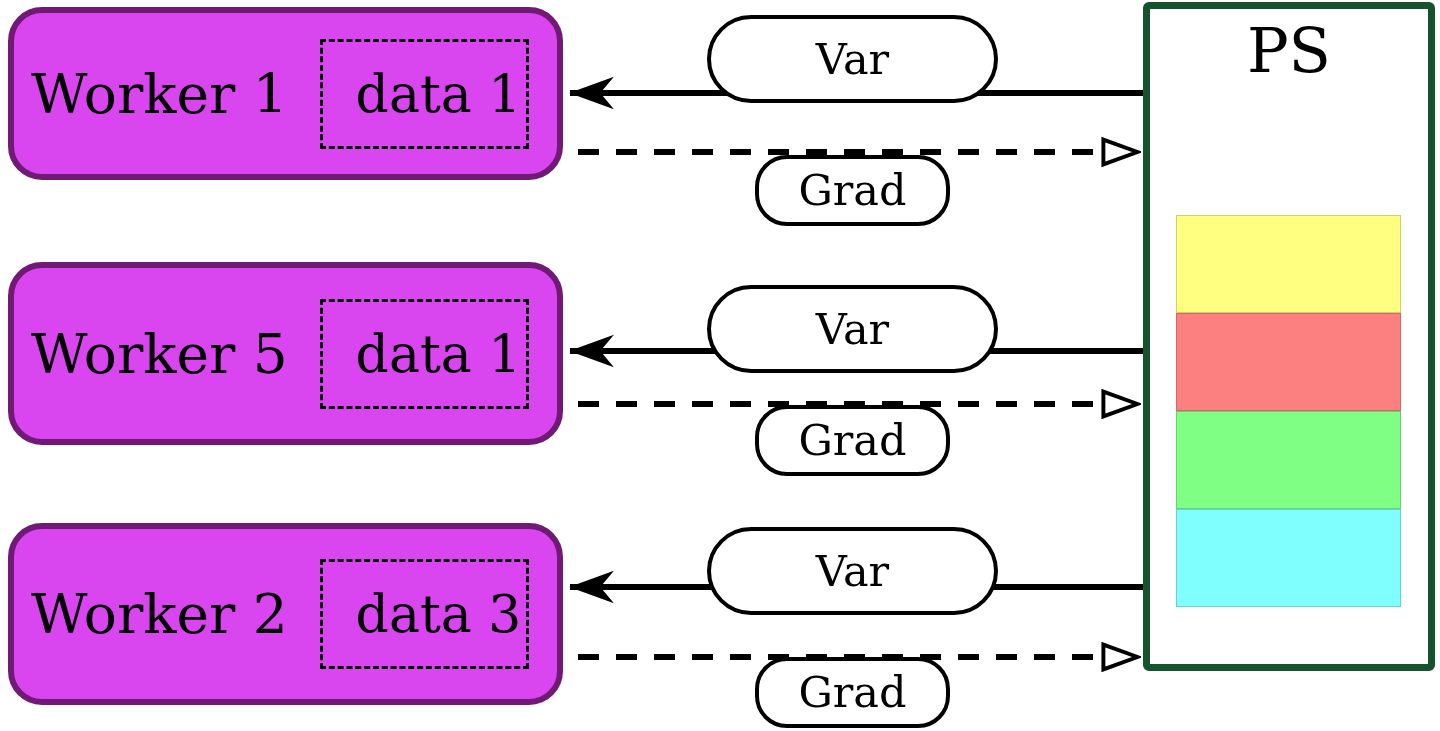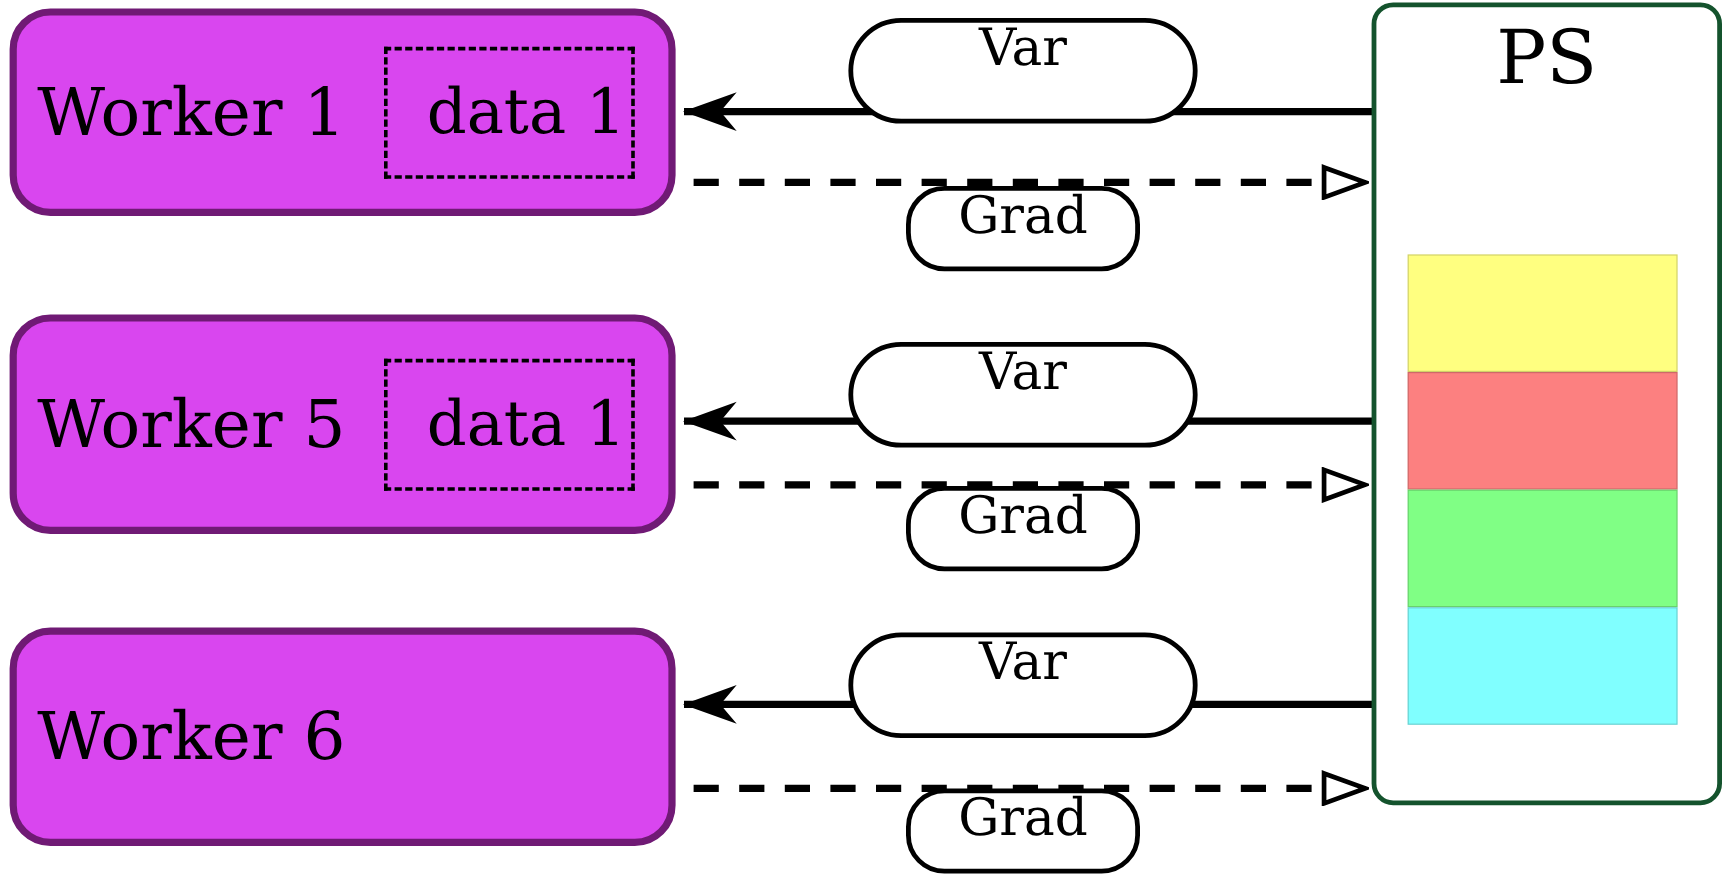--- a/index.html
+++ b/index.html
@@ -17,31 +17,31 @@
     font-size:55px;line-height:1;white-space:nowrap;
   }
   .data-box{
     position:absolute;left:306px;top:50%;transform:translateY(-50%);
     width:209px;height:110px;box-sizing:border-box;border:3px dashed #000;
     display:flex;align-items:center;justify-content:center;
   }
   .data-label{font-size:52px;line-height:1;white-space:nowrap;margin-left:28px;}
   .ps-box{
     position:absolute;left:1143px;top:2px;width:292px;height:669px;box-sizing:border-box;
-    background:#fff;border:4px solid #14532d;border-radius:18px;z-index:2;
+    background:#fff;border:7px solid #14532d;border-radius:6px;z-index:2;
   }
   .ps-label{
     position:absolute;top:8px;left:0;width:100%;text-align:center;
     font-size:62px;line-height:1.1;
   }
   .param-blocks{position:absolute;left:26px;top:206px;width:225px;}
   .param-block{width:225px;height:98px;box-sizing:border-box;border:1px solid rgba(0,0,0,0.18);}
   .pill{
     position:absolute;box-sizing:border-box;background:#fff;border:4px solid #000;
-    display:flex;align-items:flex-start;justify-content:center;z-index:3;
+    display:flex;align-items:center;justify-content:center;z-index:3;
   }
   .pill-var{left:707px;width:291px;height:88px;border-radius:44px;}
   .pill-grad{left:755px;width:195px;height:71px;border-radius:32px;}
   .pill-label{font-size:43px;line-height:1;white-space:nowrap;}
 </style>
 </head>
 <body>
 
 <div id="canvas">
 
@@ -70,21 +70,24 @@
   </div>
 
   <div class="worker" style="top:262px;height:183px;">
     <div class="worker-label">Worker 5</div>
     <div class="data-box">
       <span class="data-label">data 1</span>
     </div>
   </div>
 
   <div class="worker" style="top:523px;height:182px;">
-    <div class="worker-label">Worker 6</div>
+    <div class="worker-label">Worker 2</div>
+    <div class="data-box">
+      <span class="data-label">data 3</span>
+    </div>
   </div>
 
   <div class="ps-box">
     <div class="ps-label">PS</div>
     <div class="param-blocks">
       <div class="param-block" style="background: rgb(255, 255, 128);"></div>
       <div class="param-block" style="background: rgb(252, 128, 128);"></div>
       <div class="param-block" style="background: rgb(128, 255, 133);"></div>
       <div class="param-block" style="background: rgb(128, 255, 255);"></div>
     </div>

